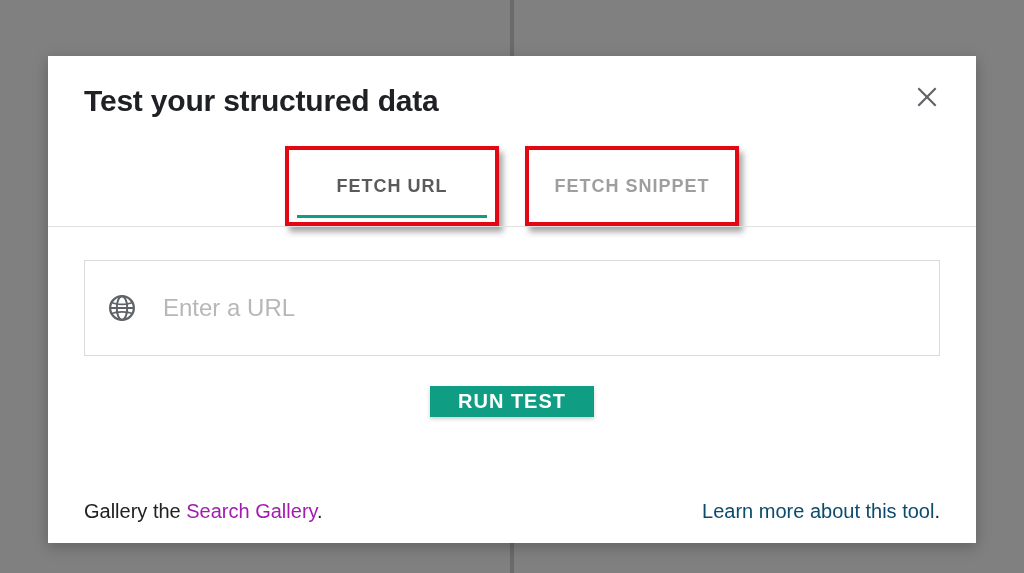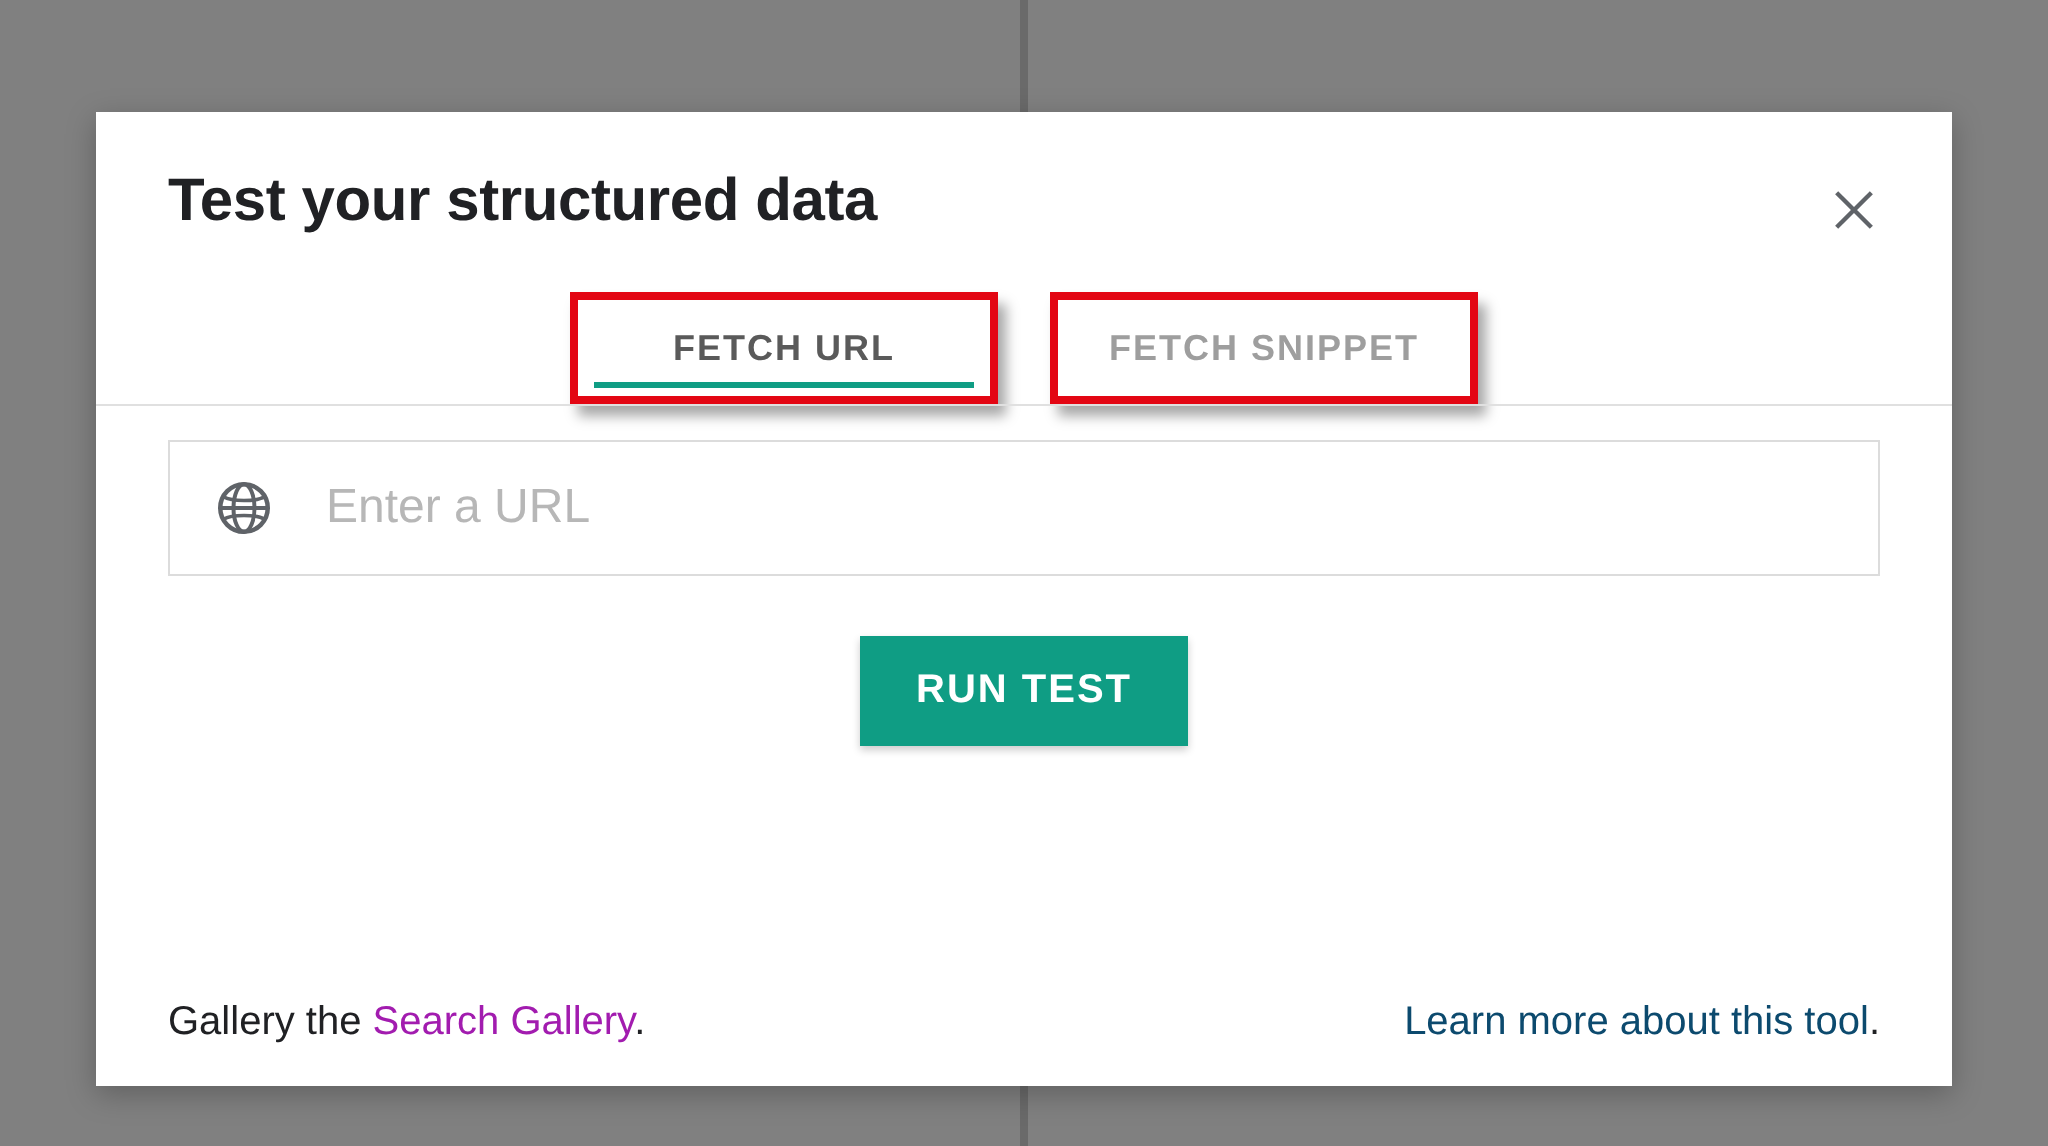--- a/index.html
+++ b/index.html
@@ -35,21 +35,21 @@
       top: 56px;
       bottom: 30px;
       background: #ffffff;
       box-shadow: 0 4px 14px rgba(0,0,0,0.25);
       padding: 28px 36px 20px 36px;
       display: flex;
       flex-direction: column;
     }
     .modal-header {
       display: flex;
-      align-items: flex-end;
+      align-items: flex-start;
       justify-content: space-between;
       gap: 15px;
     }
     .modal-title {
       font-size: 30px;
       font-weight: 700;
       color: #202124;
       letter-spacing: -0.2px;
     }
     .close-x {
@@ -73,21 +73,21 @@
       bottom: -1px;
       height: 1px;
       background: #e0e0e0;
     }
     .tab-highlight {
       border: 4px solid #e30613;
       box-shadow: 4px 6px 6px rgba(0,0,0,0.35);
       padding: 0;
     }
     .tab {
-      height: 48px;
+      height: 72px;
       min-width: 206px;
       display: flex;
       align-items: center;
       justify-content: center;
       font-size: 18px;
       font-weight: 600;
       letter-spacing: 1px;
       color: #9e9e9e;
       cursor: pointer;
       position: relative;
@@ -99,23 +99,23 @@
     .tab.active::after {
       content: "";
       position: absolute;
       left: 8px;
       right: 8px;
       bottom: 4px;
       height: 3px;
       background: #0f9d84;
     }
     .input-wrap {
-      margin-top: 18px;
+      margin-top: 34px;
       border: 1px solid #dcdcdc;
-      height: 68px;
+      height: 96px;
       display: flex;
       align-items: center;
       padding: 0 22px;
       gap: 26px;
     }
     .globe-circle {
       width: 30px;
       height: 30px;
       flex-shrink: 0;
       color: #5f6368;
@@ -136,21 +136,21 @@
       justify-content: center;
       margin-top: 30px;
     }
     .run-btn {
       background: #0f9d84;
       color: #ffffff;
       border: none;
       font-size: 20px;
       font-weight: 700;
       letter-spacing: 1px;
-      padding: 16px 28px;
+      padding: 4px 28px;
       cursor: pointer;
       box-shadow: 0 2px 4px rgba(0,0,0,0.2);
     }
     .footer {
       margin-top: auto;
       display: flex;
       justify-content: space-between;
       align-items: flex-end;
       font-size: 20px;
       color: #202124;

